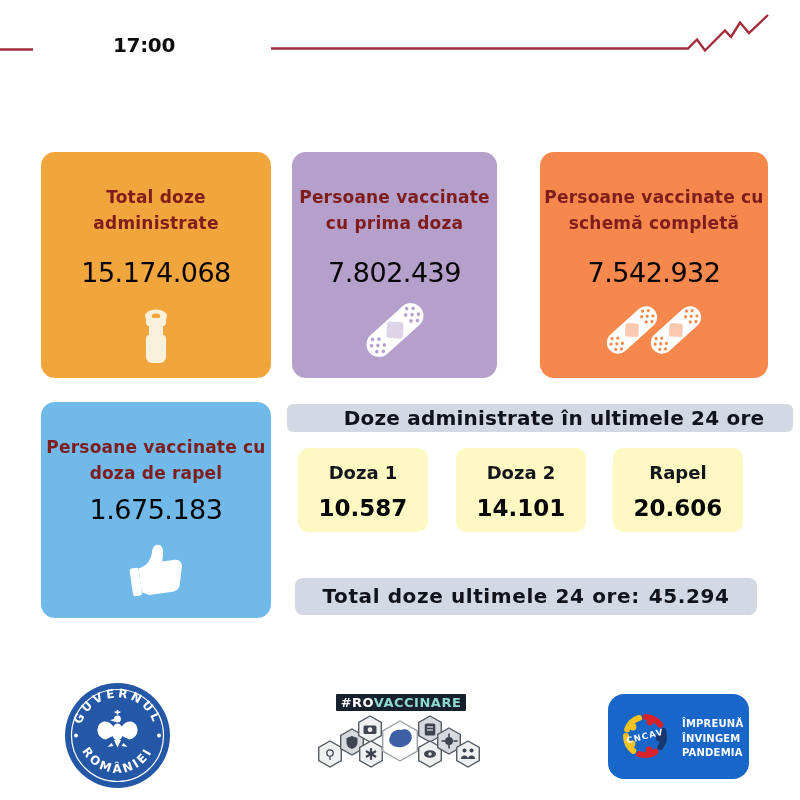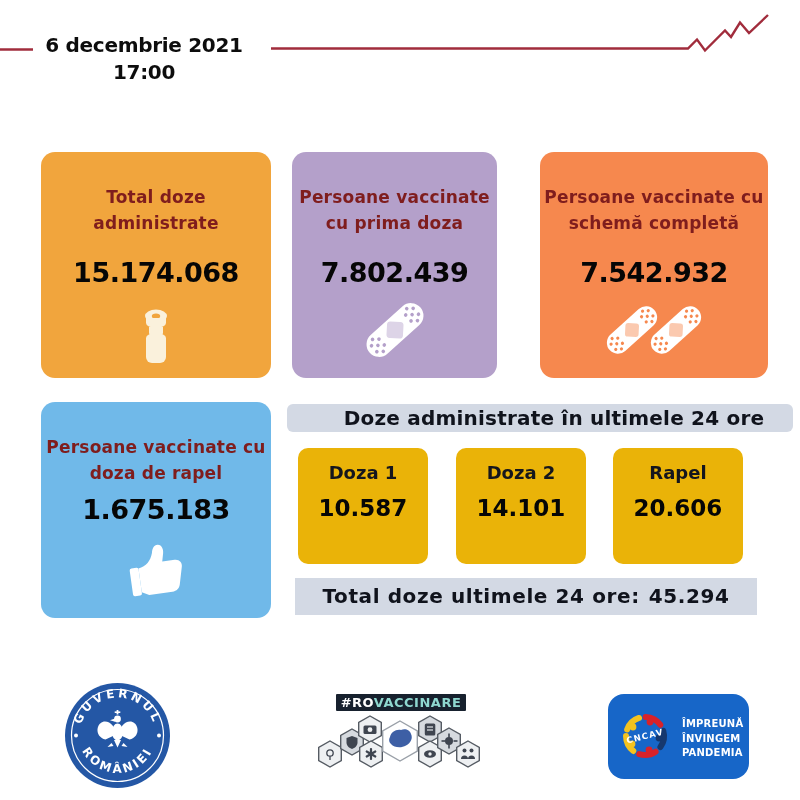--- a/index.html
+++ b/index.html
@@ -4,37 +4,37 @@
 <style>
   html,body{margin:0;padding:0;background:#fff;}
   .canvas{position:relative;width:800px;height:800px;background:#ffffff;overflow:hidden;
           font-family:"DejaVu Sans", sans-serif;}
   .topline{position:absolute;left:0;top:0;width:800px;height:70px;}
   .datebox{position:absolute;left:38px;top:32px;width:212px;text-align:center;
            font-weight:bold;font-size:20px;line-height:27px;color:#0d0d0d;letter-spacing:-0.3px;}
   .card{position:absolute;border-radius:14px;}
   .card-title{padding-top:32px;font-size:17px;font-weight:bold;text-align:center;
               line-height:26px;color:#7f1d1d;letter-spacing:0.2px;}
-  .card-value{position:absolute;width:100%;text-align:center;font-size:27px;font-weight:bold;
+  .card-value{position:absolute;width:100%;text-align:center;font-size:27px;font-weight:normal;
               color:#060606;top:105px;letter-spacing:-0.5px;}
   .icon{position:absolute;left:50%;transform:translateX(-50%);}
   #card-total{left:41px;top:152px;width:230px;height:226px;background:#F1A53D;}
   #card-first{left:292px;top:152px;width:205px;height:226px;background:#B4A0CA;}
   #card-full{left:540px;top:152px;width:228px;height:226px;background:#F6884E;}
   #card-booster{left:41px;top:402px;width:230px;height:216px;background:#70B9E9;}
   #card-booster .card-value{top:92px;}
   .graybar{position:absolute;background:#D3D9E4;color:#10131c;font-weight:bold;text-align:center;}
   #bar24{left:287px;top:404px;width:478px;height:28px;border-radius:6px;
          font-size:20px;line-height:29px;letter-spacing:0.2px;padding-left:28px;}
-  .mini{position:absolute;top:448px;width:130px;height:116px;background:#eab308;border-radius:10px;
+  .mini{position:absolute;top:448px;width:130px;height:84px;background:#fef9c3;border-radius:10px;
         text-align:center;}
   .mini .mlabel{margin-top:14px;font-size:18px;font-weight:bold;color:#15161d;}
   .mini .mvalue{margin-top:12px;font-size:23px;font-weight:bold;color:#060606;}
   #mini1{left:298px;} #mini2{left:456px;} #mini3{left:613px;}
-  #totalbar{left:295px;top:578px;width:462px;height:37px;border-radius:0;
+  #totalbar{left:295px;top:578px;width:462px;height:37px;border-radius:8px;
             font-size:20px;line-height:37px;letter-spacing:0.6px;}
   #totalbar .tv{margin-left:9px;}
   .govlogo{position:absolute;left:65px;top:683px;width:105px;height:105px;}
   .gov-arc{font-size:12px;font-weight:bold;fill:#ffffff;letter-spacing:3px;}
   .gov-arc2{font-size:12px;font-weight:bold;fill:#ffffff;letter-spacing:2.5px;}
   .rovbadge{position:absolute;left:336px;top:694px;width:130px;height:17px;border-radius:1px;
             background:#17212e;text-align:center;font-size:13px;line-height:17px;font-weight:bold;
             letter-spacing:0.5px;}
   .rovbadge .pfx{color:#ffffff;} .rovbadge .rst{color:#8fd8d0;}
   .hexes{position:absolute;left:310px;top:714px;width:180px;height:56px;}
@@ -49,21 +49,20 @@
 <body>
 
 <div class="canvas">
 
   <svg class="topline" viewBox="0 0 800 70">
     <line x1="0" y1="49.5" x2="33" y2="49.5" stroke="#A12C3C" stroke-width="2.4"></line>
     <polyline points="271,48.5 688,48.5 697,39.5 705,50.5 725,30.5 731,37 740,22.5 749,33 768,15" fill="none" stroke="#A12C3C" stroke-width="2.4"></polyline>
   </svg>
 
   <div class="datebox">
-    <div>6 decembrie 2021</div>
     <div>17:00</div>
   </div>
 
   <div class="card" id="card-total">
     <div class="card-title">Total doze administrate</div>
     <div class="card-value">15.174.068</div>
     <svg class="icon" style="bottom:10px" width="40" height="60" viewBox="0 0 40 60">
       <ellipse cx="20" cy="8" rx="11" ry="6.5" fill="#FAF1DC"></ellipse>
       <ellipse cx="20" cy="8" rx="4.2" ry="2.6" fill="#F1A53D"></ellipse>
       <path d="M10 10 h20 v5 a10 5 0 0 1 -20 0 z" fill="#FAF1DC"></path>

